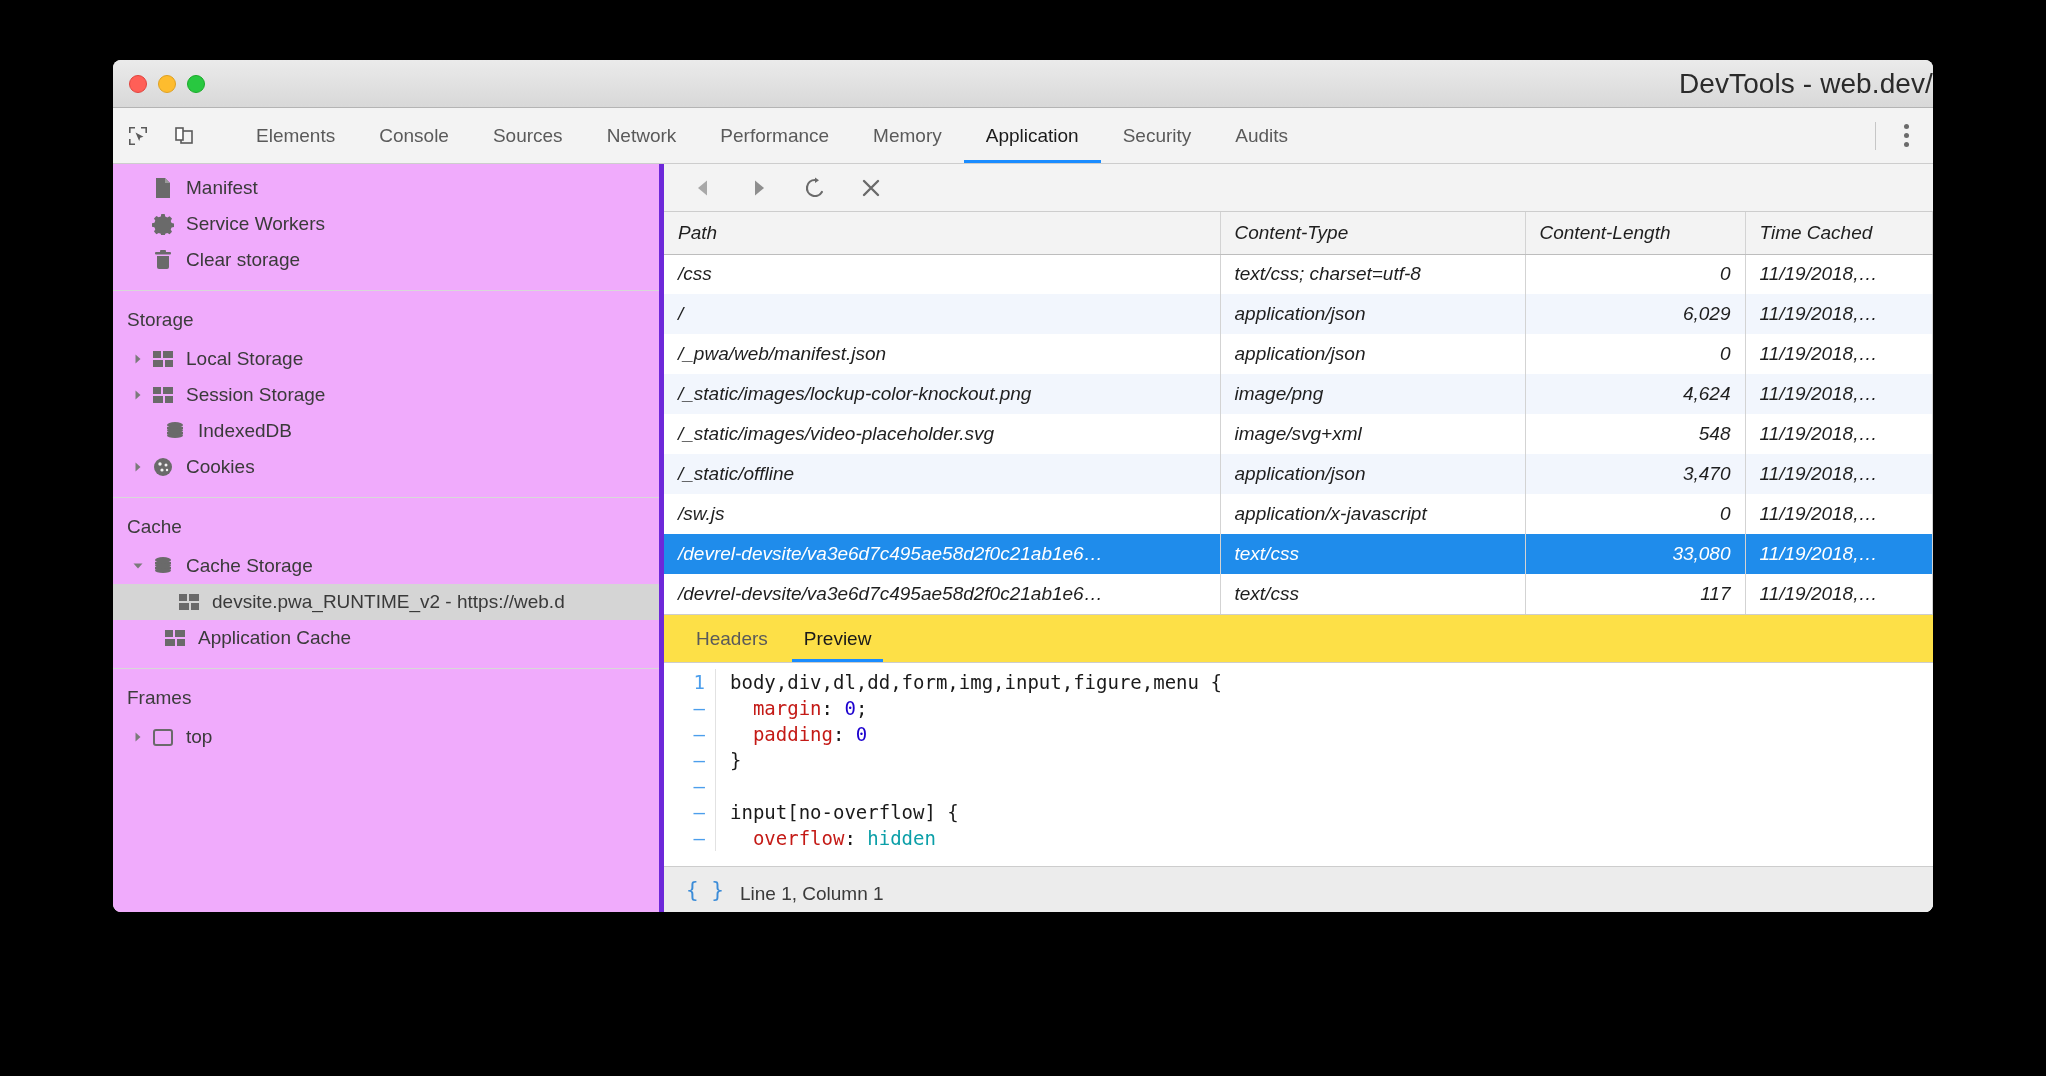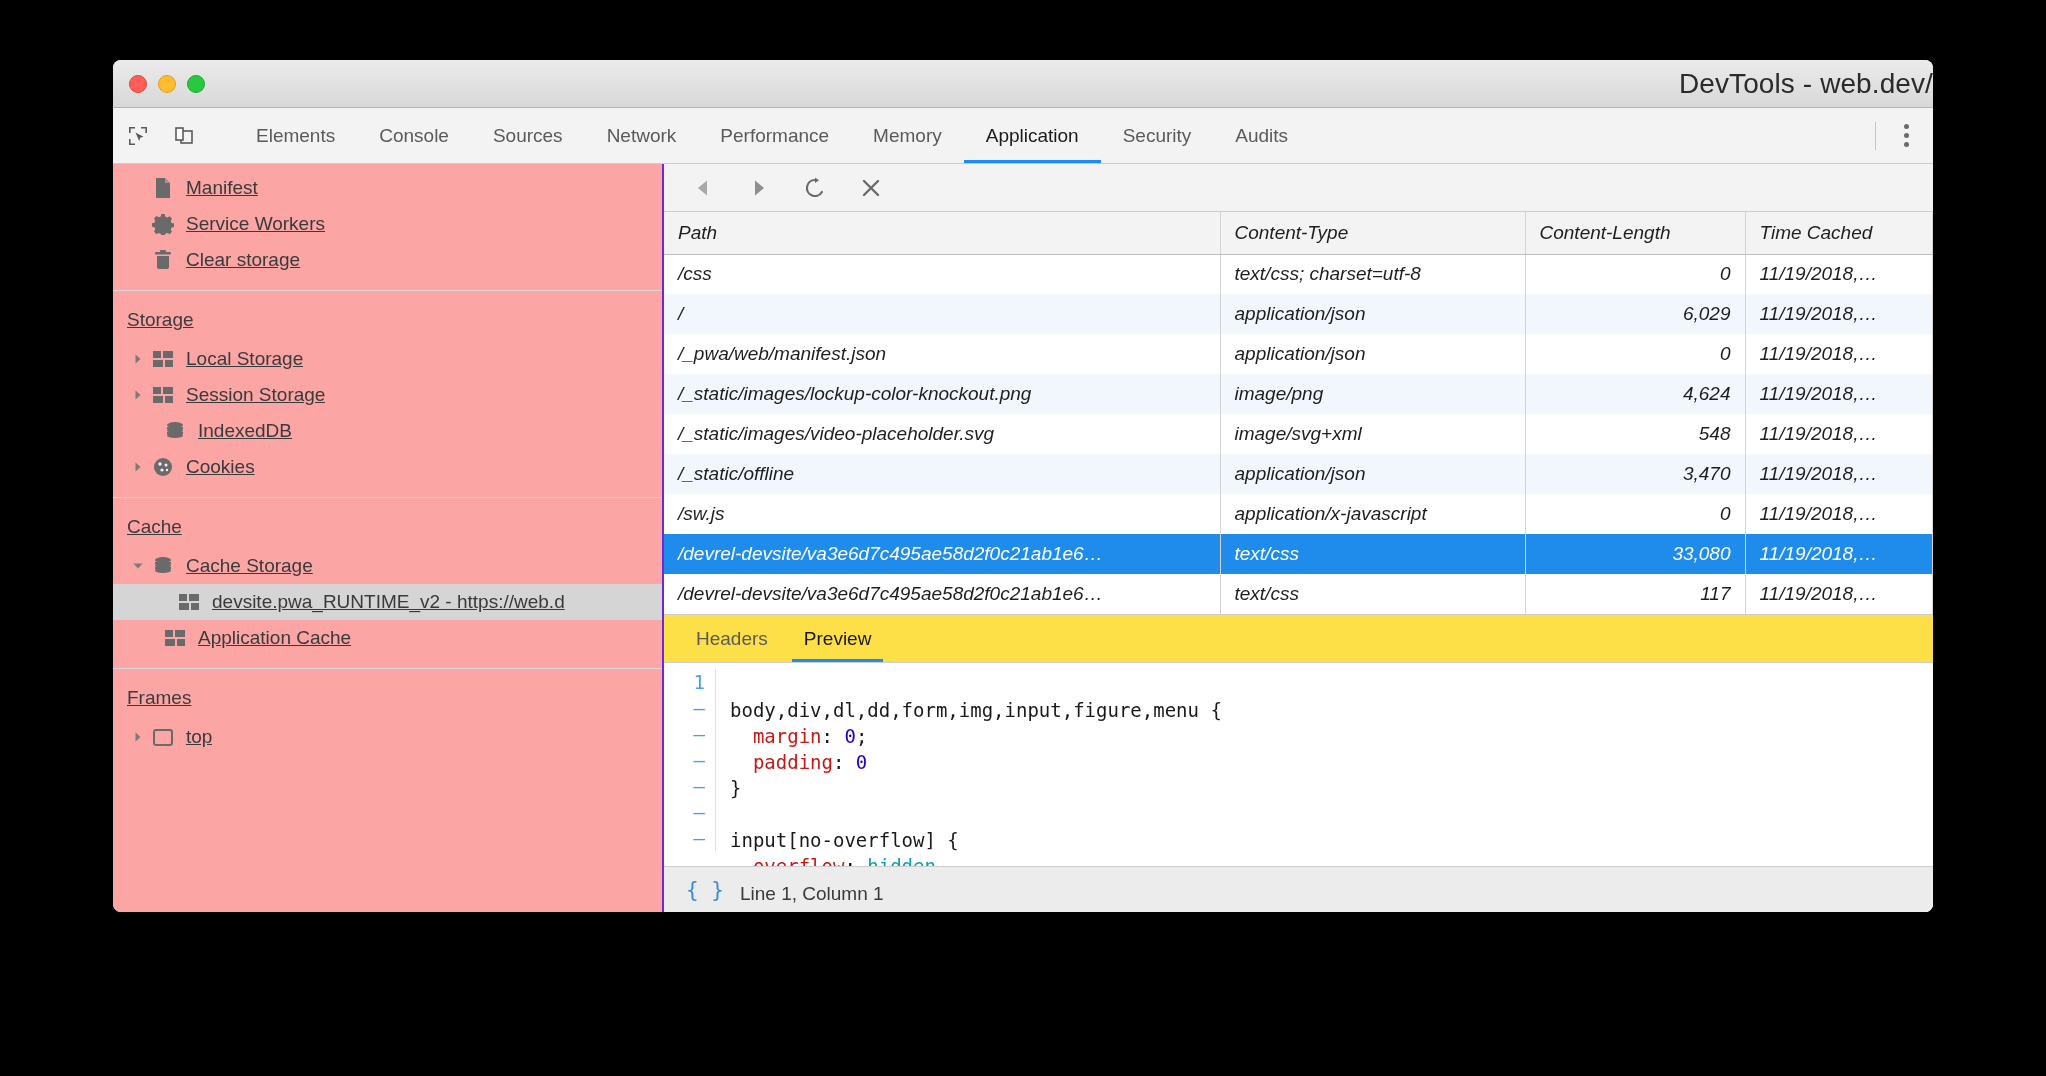--- a/index.html
+++ b/index.html
@@ -69,25 +69,25 @@
   .kebab-sep { width: 1px; height: 28px; background: #c6c6c6; margin-right: 22px; }
   .kebab { display: flex; flex-direction: column; gap: 4px; padding: 6px; }
   .kebab i { width: 5px; height: 5px; border-radius: 50%; background: #6b6b6b; display: block; }
 
   
   #body { flex: 1; display: flex; min-height: 0; }
 
   
   #sidebar {
     width: 551px; flex: 0 0 551px;
-    background: #fca5a5;
-    border-right: 2px solid #6d28d9;
+    background: #f0abfc;
+    border-right: 5px solid #6d28d9;
     overflow: hidden;
     padding-top: 6px;
-    font-size: 19px; color: #3a3a3a; text-decoration: underline;
+    font-size: 19px; color: #3a3a3a;
   }
   .tree-row {
     height: 36px; display: flex; align-items: center;
     padding-left: 14px; white-space: nowrap;
   }
   .tree-row.selected { background: #d5d5d5; }
   .arrow {
     width: 22px; flex: 0 0 22px;
     display: flex; align-items: center; justify-content: center;
   }
@@ -161,21 +161,21 @@
     font-family: "DejaVu Sans Mono", monospace; font-size: 19px;
     padding-top: 6px; position: relative;
   }
   .cl { display: flex; height: 26px; line-height: 26px; }
   .gut {
     width: 52px; flex: 0 0 52px; text-align: right;
     padding-right: 10px; color: #4c9eec;
     border-right: 1px solid #e2e2e2;
     font-family: "DejaVu Sans Mono", monospace;
   }
-  .ctxt { padding-left: 14px; white-space: pre; color: #1a1a1a; margin-top: 28px; }
+  .ctxt { padding-left: 14px; white-space: pre; color: #1a1a1a; }
   .k-prop { color: #c41a16; }
   .k-num  { color: #1c00cf; }
   .k-val  { color: #0b9fa8; }
   #statusbar {
     height: 46px; flex: 0 0 46px;
     background: #ececec; border-top: 1px solid #cdcdcd;
     display: flex; align-items: center; padding-left: 22px; gap: 16px;
   }
   .braces { color: #3b8cd8; font-family: "DejaVu Sans Mono", monospace; font-size: 21px; }
   #statusbar .stxt { font-size: 19px; color: #3a3a3a; margin-top: 8px; }

